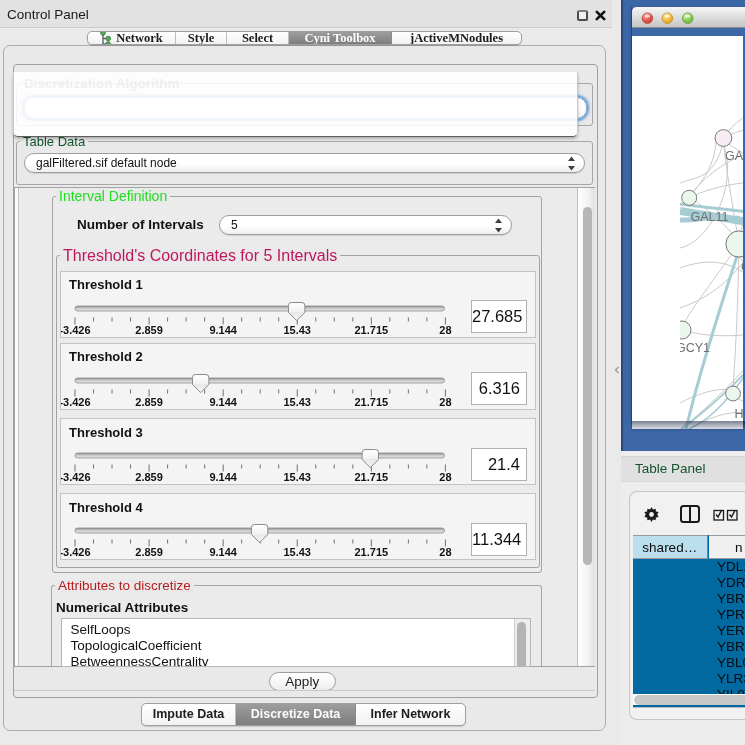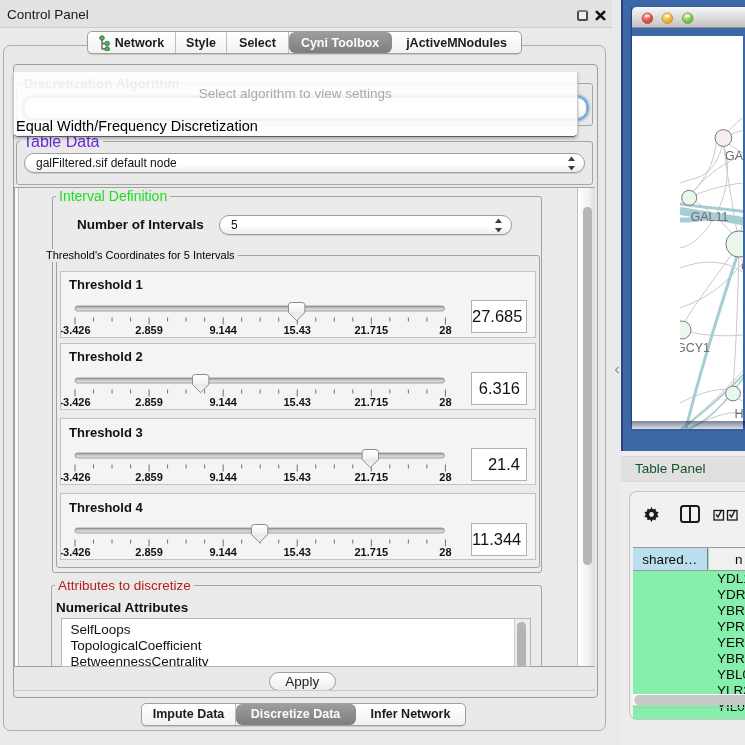--- a/index.html
+++ b/index.html
@@ -13,21 +13,21 @@
            box-shadow:0 1px 1px rgba(0,0,0,0.12); }
   .combo .ctext { position:absolute; left:11px; top:2.5px; font-size:12px; color:#111; }
   .combo .arr { position:absolute; right:8px; top:2.5px; }
   .tabbar { position:absolute; display:flex; background:linear-gradient(#ffffff,#f2f2f2);
             border:1px solid #9f9f9f; border-radius:5px; overflow:hidden;
             box-shadow:0 1px 1px rgba(0,0,0,0.15); }
   .tabbar .seg { font-size:12.5px; font-weight:600; color:#1c1c1c; text-align:center;
                  display:flex; align-items:center; justify-content:center;
                  border-right:1px solid #bdbdbd; }
   .tabbar .seg:last-child { border-right:none; }
-  .tabbar .sel { background:linear-gradient(#9d9d9d,#7e7e7e); color:#fcfcfc; border-right-color:#8a8a8a;border-radius:6px; }
+  .tabbar .sel { background:linear-gradient(#9d9d9d,#7e7e7e); color:#fcfcfc; border-right-color:#8a8a8a; }
   .card { position:absolute; left:60px; width:476px; height:67px; background:#f4f4f4;
           border:1px solid #c3c3c3; }
   .cardlabel { position:absolute; left:8px; top:5.5px; font-size:13px; font-weight:bold; color:#111; }
   .valuebox { position:absolute; left:410px; top:28.5px; width:56px; height:33px; background:#ffffff;
               border:1px solid #b1b1b1; font-size:16.5px; color:#111; text-align:right;
               line-height:31px; padding-right:6px; }
 </style>
 </head>
 <body>
 
@@ -70,21 +70,21 @@
 <div class="abs" style="left:0;top:0;width:621px;height:745px;background:#eaeaea;"></div>
 <div class="abs" style="left:0;top:0;width:612px;height:28px;background:#e2e2e2;border-bottom:1px solid #cccccc;"></div>
 <div class="abs" style="left:7px;top:7px;font-size:13.5px;color:#1a1a1a;">Control Panel</div>
 <div class="abs" style="left:577px;top:10px;width:11px;height:11px;border:2px solid #4a4a4a;border-top-color:#7c7c7c;border-radius:2.5px;background:#efefef;"></div>
 <svg class="abs" style="left:595px;top:10px;" width="11" height="11" viewBox="0 0 11 11">
   <path d="M1.8 1.8 L9.2 9.2 M9.2 1.8 L1.8 9.2" stroke="#111" stroke-width="2.6" stroke-linecap="round"></path>
 </svg>
 
 <div class="abs" style="left:3px;top:45px;width:603px;height:686px;border:1px solid #aeaeae;border-radius:7px;background:#e9e9e9;"></div>
 
-<div class="tabbar" style="left:87px;top:31px;height:23px;">
+<div class="tabbar" style="left:87px;top:31px;height:14px;font-family:Liberation Serif, serif;">
   <div class="seg" style="width:88px;">
     <svg width="12" height="16" viewBox="0 0 12 16" style="margin-right:4px;">
       <path d="M3 4 L3 14.2 M3 8.5 L7.5 8.5 M3 14 L7.5 14" stroke="#565b68" stroke-width="1.3" fill="none"></path>
       <circle cx="3" cy="3" r="2.3" fill="#55ab5e" stroke="#2e7d36" stroke-width="0.9"></circle>
       <circle cx="8.2" cy="8.5" r="2.3" fill="#55ab5e" stroke="#2e7d36" stroke-width="0.9"></circle>
       <circle cx="8.2" cy="14" r="2.3" fill="#55ab5e" stroke="#2e7d36" stroke-width="0.9"></circle>
     </svg>
     Network</div>
   <div class="seg" style="width:51px;">Style</div>
   <div class="seg" style="width:62px;">Select</div>
@@ -95,26 +95,24 @@
 <div class="abs" style="left:12.5px;top:64px;width:585px;height:633.5px;border:1px solid #9f9f9f;border-radius:4px;"></div>
 
 <div class="grpbox" style="left:16px;top:83px;width:577px;height:43px;"></div>
 <div class="abs" style="left:21px;top:76px;font-size:13.5px;font-weight:bold;color:#6d767f;padding:0 3px;">Discretization Algorithm</div>
 <div class="combo" style="left:24px;top:97px;width:563px;height:22px;box-shadow:0 0 2.5px 2px rgba(85,145,215,0.9);border-color:#8fa8c8;"></div>
 
 <div class="abs" style="left:13px;top:72px;width:564.5px;height:64.5px;z-index:60;
      background:rgba(255,255,255,0.88);border:1px solid #c9c9c9;border-top:none;
      border-bottom:1px solid #5c5c5c;border-radius:0 0 5px 5px;
      box-shadow:0 2px 3px rgba(0,0,0,0.25);">
-  <div style="position:absolute;left:0;top:14px;width:100%;text-align:center;font-size:13.5px;color:#a9a9a9;">Select algorithm to view settings</div>
-  <div style="position:absolute;left:2px;top:45.5px;font-size:14.5px;color:#000;">Equal Width/Frequency Discretization</div>
 </div>
 
 <div class="grpbox" style="left:16px;top:141px;width:577px;height:44px;"></div>
-<div class="grptitle" style="left:20px;top:135px;font-size:16px;color:#6d28d9;">Table Data</div>
+<div class="grptitle" style="left:20px;top:135px;font-size:13px;color:#14532d;">Table Data</div>
 <div class="combo" style="left:24px;top:152.5px;width:561px;height:20px;">
   <div class="ctext">galFiltered.sif default node</div>
   <svg class="arr" width="9" height="15" viewBox="0 0 9 15">
       <path d="M4.5 0.5 L8 5 L1 5 Z" fill="#3f3f3f"></path>
       <path d="M4.5 14.5 L1 10 L8 10 Z" fill="#3f3f3f"></path>
     </svg>
 </div>
 
 <div class="abs" style="left:14px;top:186.5px;width:581px;height:480px;border:1px solid #a2a2a2;background:#ebebeb;"></div>
 <div class="abs" style="left:18px;top:187.5px;width:1px;height:478px;background:#c4c4c4;"></div>
@@ -129,21 +127,21 @@
 <div class="abs" style="left:77px;top:217px;font-size:13.5px;font-weight:bold;color:#111;">Number of Intervals</div>
 <div class="combo" style="left:219px;top:214.5px;width:293px;height:20px;">
   <div class="ctext">5</div>
   <svg class="arr" width="9" height="15" viewBox="0 0 9 15">
       <path d="M4.5 0.5 L8 5 L1 5 Z" fill="#3f3f3f"></path>
       <path d="M4.5 14.5 L1 10 L8 10 Z" fill="#3f3f3f"></path>
     </svg>
 </div>
 
 <div class="grpbox" style="left:56px;top:255px;width:484px;height:313px;border-color:#a3a3a3;"></div>
-<div class="grptitle" style="left:43px;top:249px;font-size:11px;color:#000000;">Threshold's Coordinates for 5 Intervals</div>
+<div class="grptitle" style="left:60px;top:249px;font-size:16px;color:#be185d;">Threshold's Coordinates for 5 Intervals</div>
 
 <div id="cards">
     <div class="card" style="top:270.8px;">
       <div class="cardlabel">Threshold 1</div>
       <svg width="476" height="67" viewBox="0 0 476 67" style="position:absolute;left:0;top:0;">
         <rect x="14" y="34" width="369.5" height="5" rx="2.5" fill="url(#grooveg)" stroke="#8e8e8e" stroke-width="0.8"></rect>
         <path d="M14.00 45.5 v7 M32.52 45.5 v4 M51.04 45.5 v4 M69.56 45.5 v4 M88.08 45.5 v7 M106.60 45.5 v4 M125.12 45.5 v4 M143.64 45.5 v4 M162.16 45.5 v7 M180.68 45.5 v4 M199.20 45.5 v4 M217.72 45.5 v4 M236.24 45.5 v7 M254.76 45.5 v4 M273.28 45.5 v4 M291.80 45.5 v4 M310.32 45.5 v7 M328.84 45.5 v4 M347.36 45.5 v4 M365.88 45.5 v4 M384.40 45.5 v7 " stroke="#6f6f6f" stroke-width="1"></path>
         <text x="14.0" y="62" font-size="11" font-weight="bold" fill="#111" text-anchor="middle" font-family="Liberation Sans">-3.426</text>
         <text x="88.1" y="62" font-size="11" font-weight="bold" fill="#111" text-anchor="middle" font-family="Liberation Sans">2.859</text>
         <text x="162.2" y="62" font-size="11" font-weight="bold" fill="#111" text-anchor="middle" font-family="Liberation Sans">9.144</text>
@@ -305,21 +303,21 @@
 <div class="abs" style="left:679.5px;top:505px;width:20.5px;height:18px;border:2px solid #1a1a1a;border-radius:3.5px;background:#f1f1f1;">
   <div style="position:absolute;left:7.2px;top:0;width:2px;height:14px;background:#1a1a1a;"></div>
 </div>
 <svg class="abs" style="left:713px;top:508.5px;" width="27" height="12" viewBox="0 0 27 12">
   <rect x="1" y="1.5" width="9.5" height="9.5" fill="none" stroke="#1a1a1a" stroke-width="1.3"></rect>
   <path d="M3 5.5 L5 8 L8.6 1.2" stroke="#1a1a1a" stroke-width="1.4" fill="none"></path>
   <rect x="14.5" y="1.5" width="9.5" height="9.5" fill="none" stroke="#1a1a1a" stroke-width="1.3"></rect>
   <path d="M16.5 5.5 L18.5 8 L22.1 1.2" stroke="#1a1a1a" stroke-width="1.4" fill="none"></path>
 </svg>
 
-<div class="abs" style="left:632.5px;top:534.5px;width:112.5px;height:172.5px;background:#86efac;overflow:hidden;font-size:13.5px;color:#0a0a0a;margin-top:12px;">
+<div class="abs" style="left:632.5px;top:534.5px;width:112.5px;height:172.5px;background:#0369a1;overflow:hidden;font-size:13.5px;color:#0a0a0a;">
   <div style="position:absolute;left:0;top:0;width:75.5px;height:24px;background:#bcdfef;border-top:1px solid #9a9a9a;border-bottom:1px solid #9a9a9a;border-right:1px solid #808080;text-align:center;line-height:23px;">shared…</div>
   <div style="position:absolute;left:76.5px;top:0;width:36px;height:24px;background:#f0f0f0;border-top:1px solid #9a9a9a;border-bottom:1px solid #9a9a9a;line-height:23px;padding-left:26px;">n</div>
   <div id="tcol2" style="position:absolute;left:84.5px;top:24.3px;line-height:16px;">YDL1<br>YDR2<br>YBR0<br>YPR1<br>YER0<br>YBR0<br>YBL0<br>YLR3<br>YIL0</div>
 </div>
 
 <div class="abs" style="left:632.5px;top:694.3px;width:112.5px;height:11px;background:#ffffff;"></div>
 <div class="abs" style="left:634px;top:694.8px;width:111px;height:10px;background:#c8c8c8;border-radius:5px 0 0 5px;"></div>
 <div class="abs" style="left:632.5px;top:706.5px;width:112.5px;height:1px;background:#bdbdbd;"></div>
 
 </body></html>

